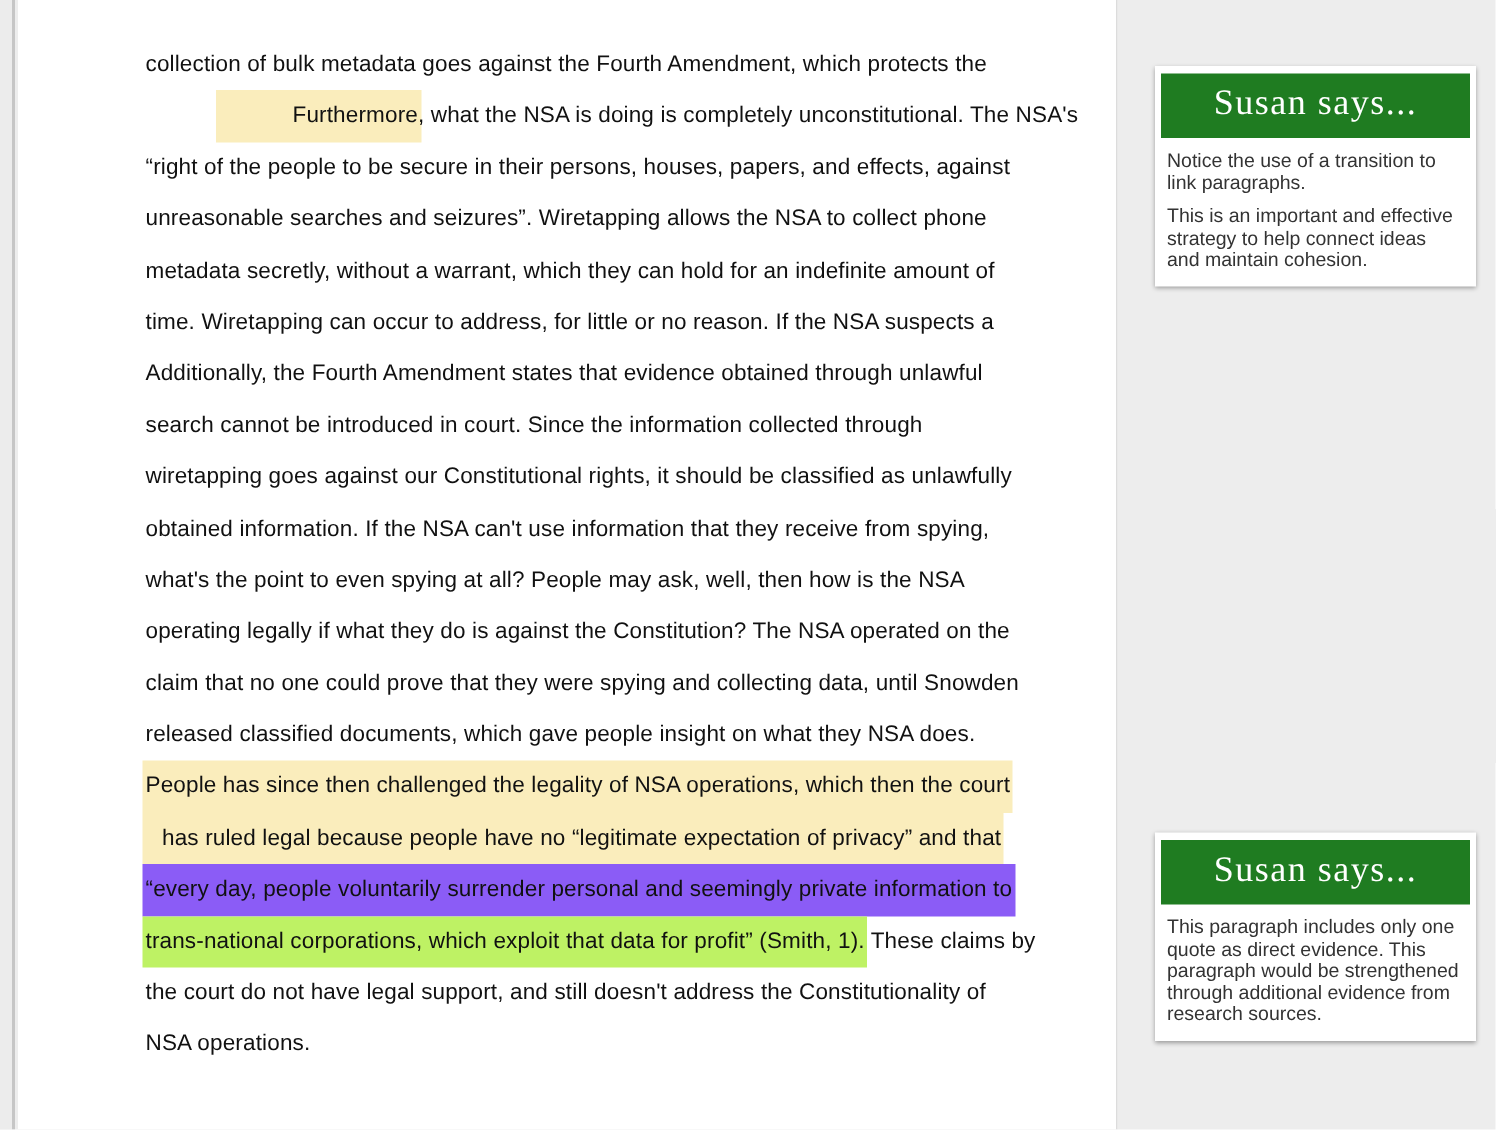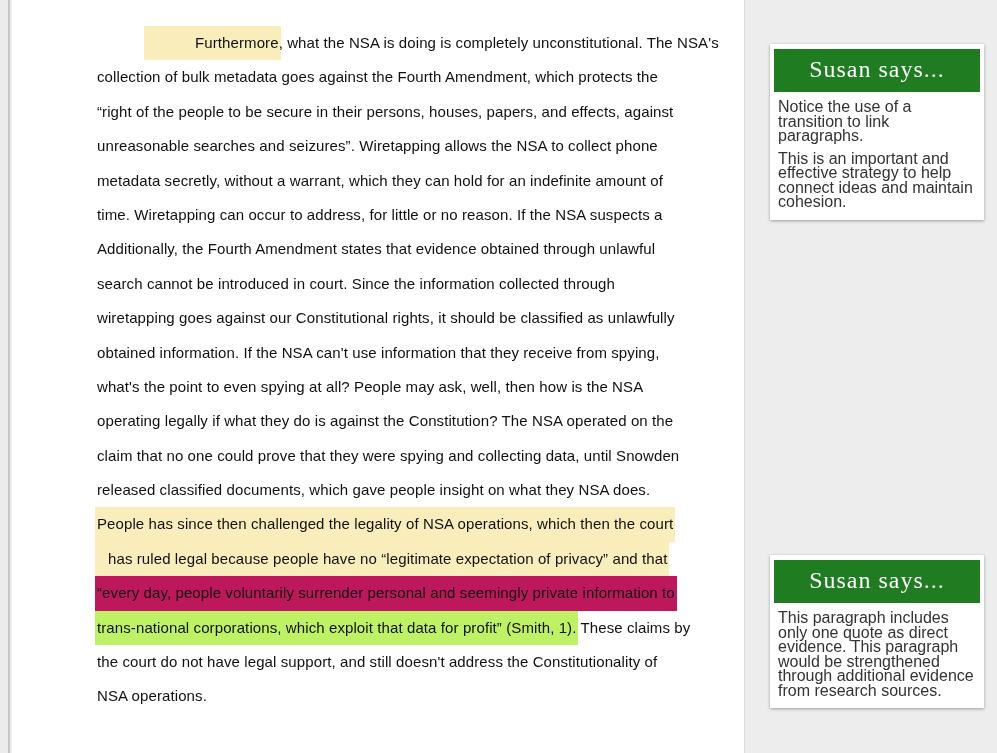--- a/index.html
+++ b/index.html
@@ -56,51 +56,51 @@
     height: 43px;
     line-height: 41px;
     text-align: center;
     color: #ffffff;
     font-family: cursive;
     font-size: 24px;
     letter-spacing: 1px;
   }
   .comment-body {
     padding: 5px 4px 0 4px;
-    font-size: 16px;
+    font-size: 13px;
     line-height: 14.5px;
     color: #333333;
   }
   .comment-body p { margin-top: 8px; }
   .comment-body p:first-child { margin-top: 3px; }
 </style>
 </head>
 <body style="background: rgb(237, 237, 237);">
 
 <div class="left-gutter"></div>
 
 <div class="page">
   <div class="doc-text" style="color: rgb(17, 17, 17);">
+      <div class="line"><span>collection of bulk metadata goes against the Fourth Amendment, which protects the</span></div>
       <div class="line indent"><span class="hl" style="background: rgb(250, 237, 188);">Furthermore</span><span>, what the NSA is doing is completely unconstitutional. The NSA's</span></div>
-      <div class="line"><span>collection of bulk metadata goes against the Fourth Amendment, which protects the</span></div>
       <div class="line"><span>“right of the people to be secure in their persons, houses, papers, and effects, against</span></div>
       <div class="line"><span>unreasonable searches and seizures”. Wiretapping allows the NSA to collect phone</span></div>
       <div class="line"><span>metadata secretly, without a warrant, which they can hold for an indefinite amount of</span></div>
       <div class="line"><span>time. Wiretapping can occur to address, for little or no reason. If the NSA suspects a</span></div>
       <div class="line"><span>Additionally, the Fourth Amendment states that evidence obtained through unlawful</span></div>
       <div class="line"><span>search cannot be introduced in court. Since the information collected through</span></div>
       <div class="line"><span>wiretapping goes against our Constitutional rights, it should be classified as unlawfully</span></div>
       <div class="line"><span>obtained information. If the NSA can't use information that they receive from spying,</span></div>
       <div class="line"><span>what's the point to even spying at all? People may ask, well, then how is the NSA</span></div>
       <div class="line"><span>operating legally if what they do is against the Constitution? The NSA operated on the</span></div>
       <div class="line"><span>claim that no one could prove that they were spying and collecting data, until Snowden</span></div>
       <div class="line"><span>released classified documents, which gave people insight on what they NSA does.</span></div>
       <div class="line"><span class="hl" style="background: rgb(250, 237, 188);">People has since then challenged the legality of NSA operations, which then the court</span></div>
       <div class="line"><span class="hl" style="background: rgb(250, 237, 188); padding-left: 13px;">has ruled legal because people have no “legitimate expectation of privacy” and that</span></div>
-      <div class="line"><span class="hl" style="background: #be185d; text-align: right;">“every day, people voluntarily surrender personal and seemingly private information to</span></div>
+      <div class="line"><span class="hl" style="background: #8b5cf6; text-align: right;">“every day, people voluntarily surrender personal and seemingly private information to</span></div>
       <div class="line"><span class="hl" style="background: #bef264;">trans-national corporations, which exploit that data for profit” (Smith, 1).</span><span> These claims by</span></div>
       <div class="line"><span>the court do not have legal support, and still doesn't address the Constitutionality of</span></div>
       <div class="line"><span>NSA operations.</span></div>
     </div>
 </div>
 
 <div class="comments-area">
   <div class="comment-card card-1">
     <div class="comment-header" style="background: rgb(31, 124, 33);">
       <span>Susan says...</span>

